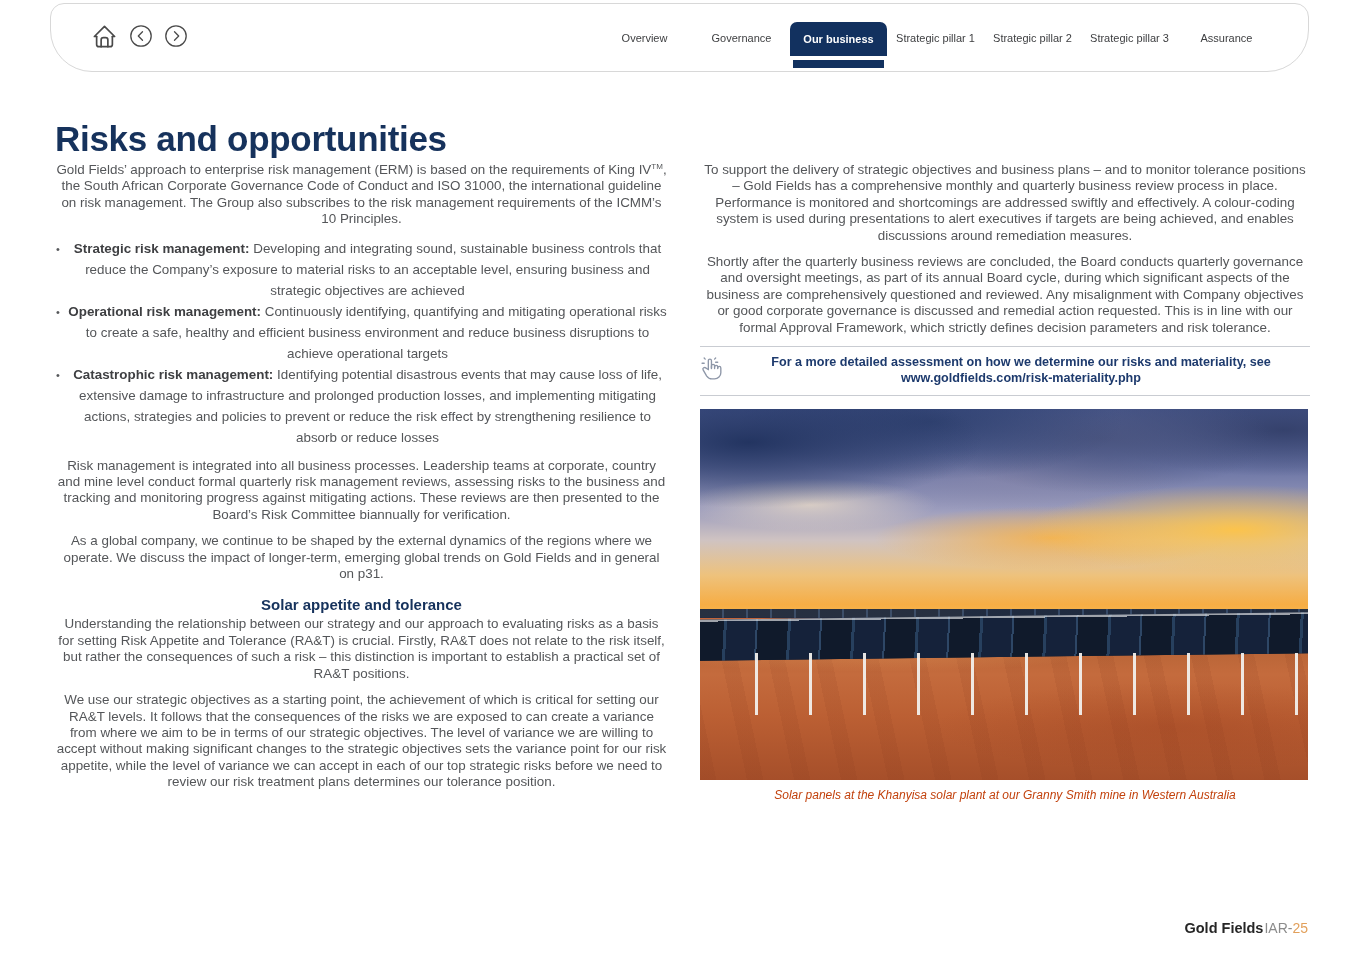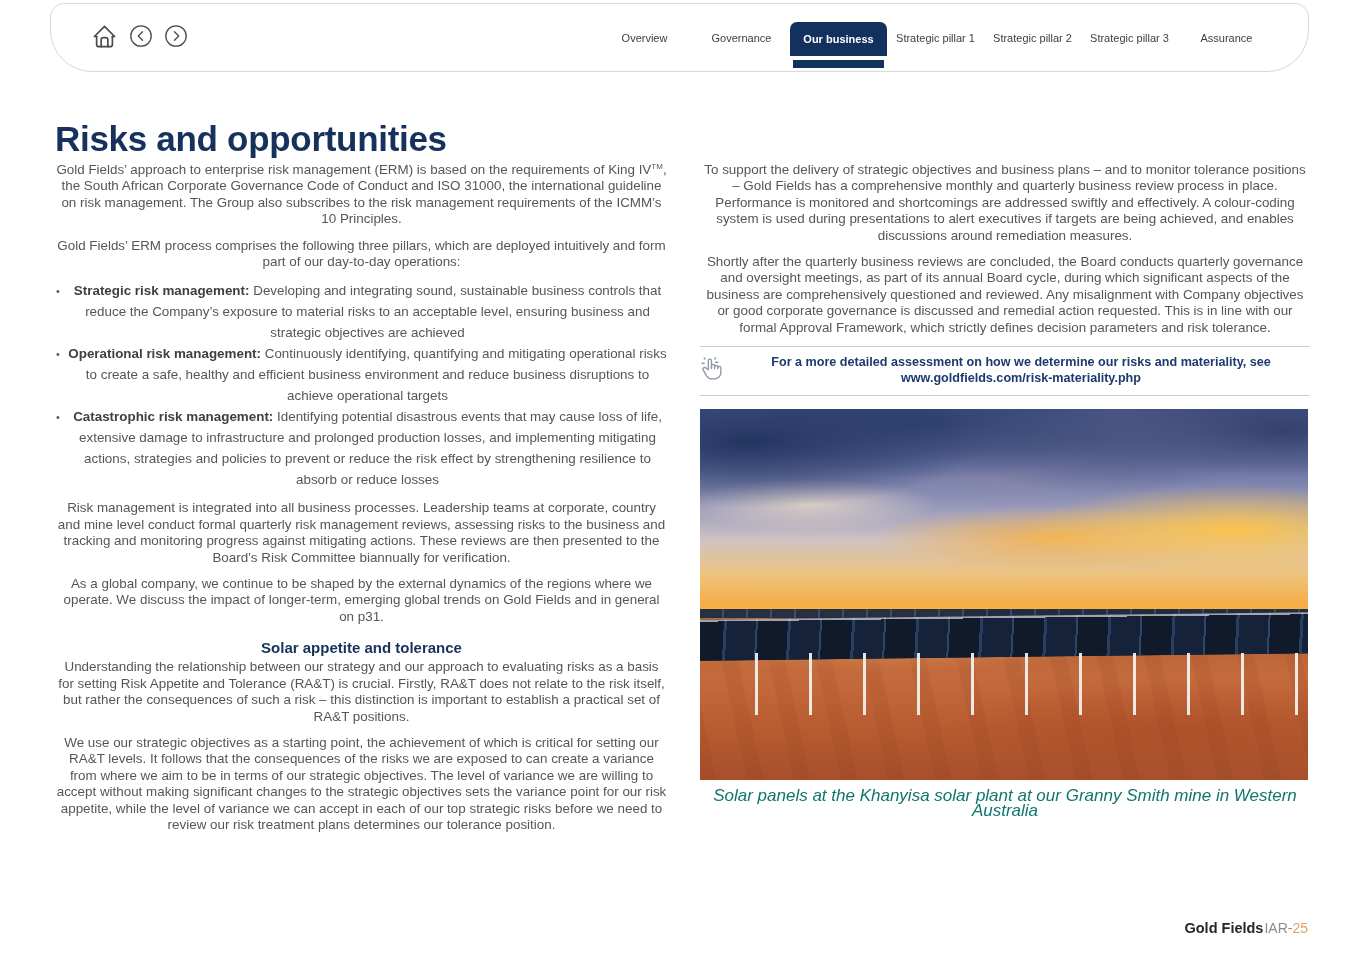--- a/index.html
+++ b/index.html
@@ -120,21 +120,21 @@
       linear-gradient(180deg, rgba(255,255,255,.6) 0 2px, rgba(255,255,255,0) 2px),
       repeating-linear-gradient(93deg, #101a2b 0 30px, #27405e 30px 33px, #15223a 33px 62px, #2e4766 62px 64px),
       linear-gradient(180deg, #16233a, #0d1626);
   }
   .posts {
     position:absolute; left:4px; top:244px; width:100%; height:62px;
     background:repeating-linear-gradient(90deg, rgba(0,0,0,0) 0 51px, rgba(242,239,235,.95) 51px 54px);
   }
 
   .caption {
-    margin-top:8px; font-size:17px; font-style:italic; color:#0f766e; line-height:15px;
+    margin-top:8px; font-size:12px; font-style:italic; color:#c2410c; line-height:15px;
   }
 
   
   .footer {
     position:absolute; top:920px; right:57px;
     display:flex; align-items:flex-end; gap:1px; font-size:14px;
   }
   .footer .brand { font-weight:bold; color:#262626; font-size:14.5px; }
   .footer .report-ref { color:#8b8b8b; }
   .footer .report-ref .num { color:#e2a05b; }
@@ -180,21 +180,20 @@
     <div class="tab">Strategic pillar 3</div>
     <div class="tab">Assurance</div>
   </div>
 </div>
 
 <h1 class="page-title">Risks and opportunities</h1>
 
 <div class="col col-left">
   <p><span>Gold Fields’ approach to enterprise risk management (ERM) is based on the requirements of King IV</span><sup>TM</sup><span>, the South African Corporate Governance Code of Conduct and ISO 31000, the international guideline on risk management. The Group also subscribes to the risk management requirements of the ICMM’s 10 Principles.</span></p>
 
-  <p>Gold Fields’ ERM process comprises the following three pillars, which are deployed intuitively and form part of our day-to-day operations:</p>
 
   <ul class="pillars">
     <li><b class="lead">Strategic risk management:</b><span> Developing and integrating sound, sustainable business controls that reduce the Company’s exposure to material risks to an acceptable level, ensuring business and strategic objectives are achieved</span></li>
     <li><b class="lead">Operational risk management:</b><span> Continuously identifying, quantifying and mitigating operational risks to create a safe, healthy and efficient business environment and reduce business disruptions to achieve operational targets</span></li>
     <li><b class="lead">Catastrophic risk management:</b><span> Identifying potential disastrous events that may cause loss of life, extensive damage to infrastructure and prolonged production losses, and implementing mitigating actions, strategies and policies to prevent or reduce the risk effect by strengthening resilience to absorb or reduce losses</span></li>
   </ul>
 
   <p>Risk management is integrated into all business processes. Leadership teams at corporate, country and mine level conduct formal quarterly risk management reviews, assessing risks to the business and tracking and monitoring progress against mitigating actions. These reviews are then presented to the Board’s Risk Committee biannually for verification.</p>
   <p>As a global company, we continue to be shaped by the external dynamics of the regions where we operate. We discuss the impact of longer-term, emerging global trends on Gold Fields and in general on p31.</p>
 

